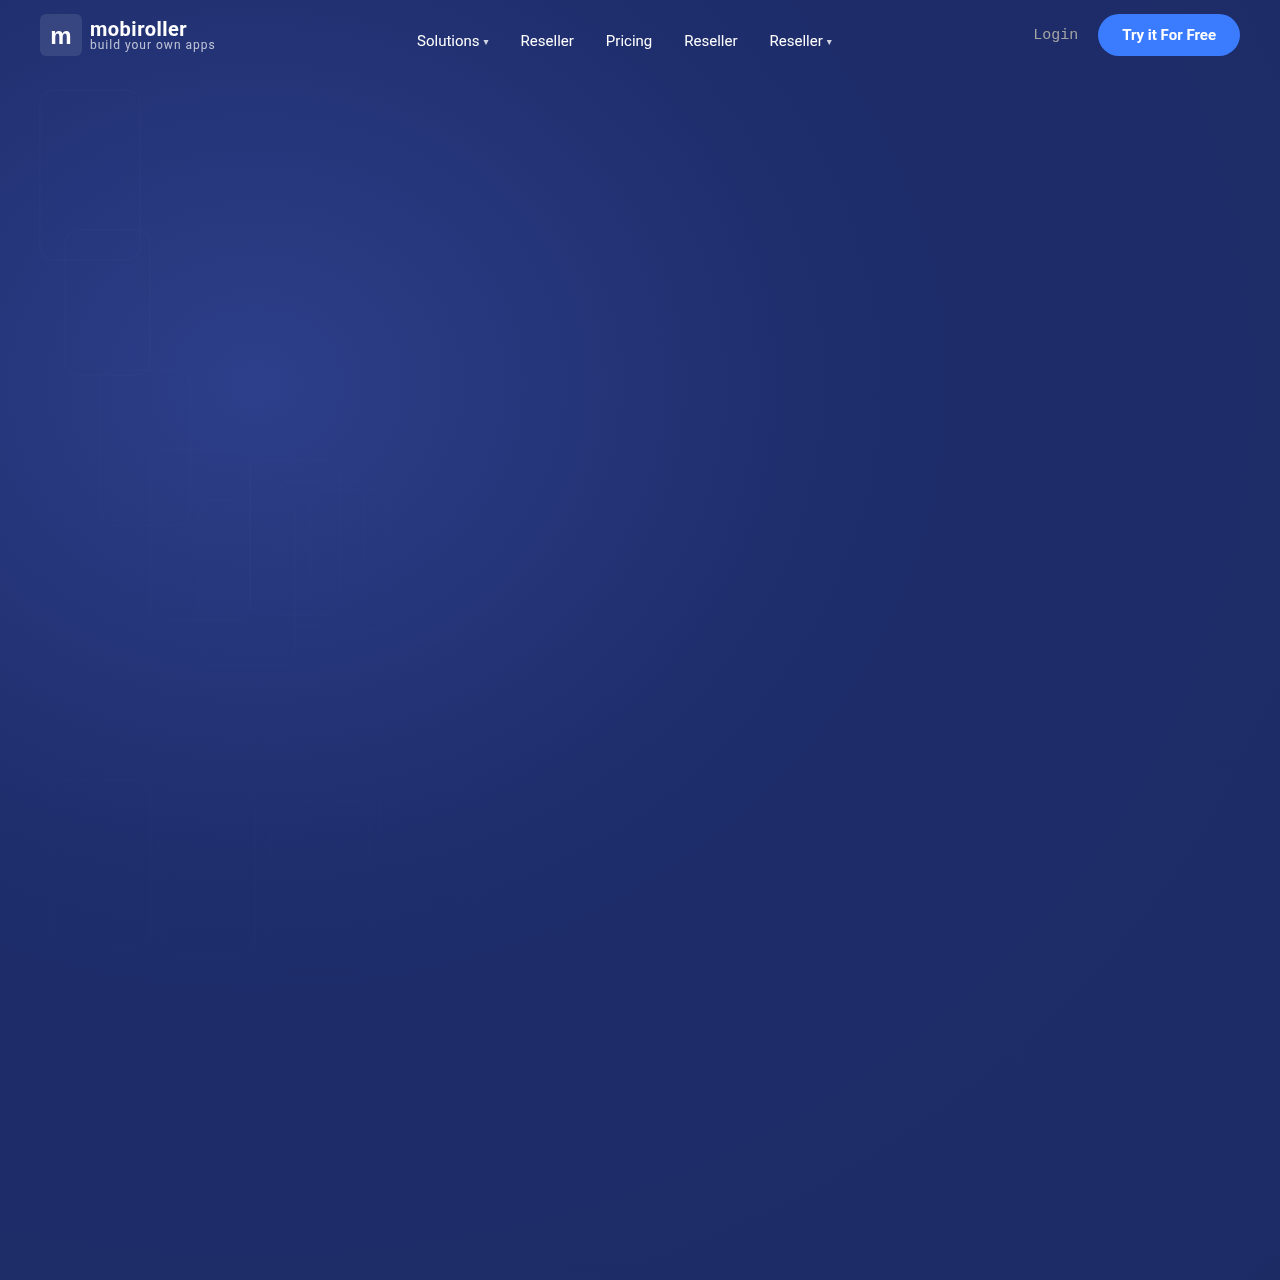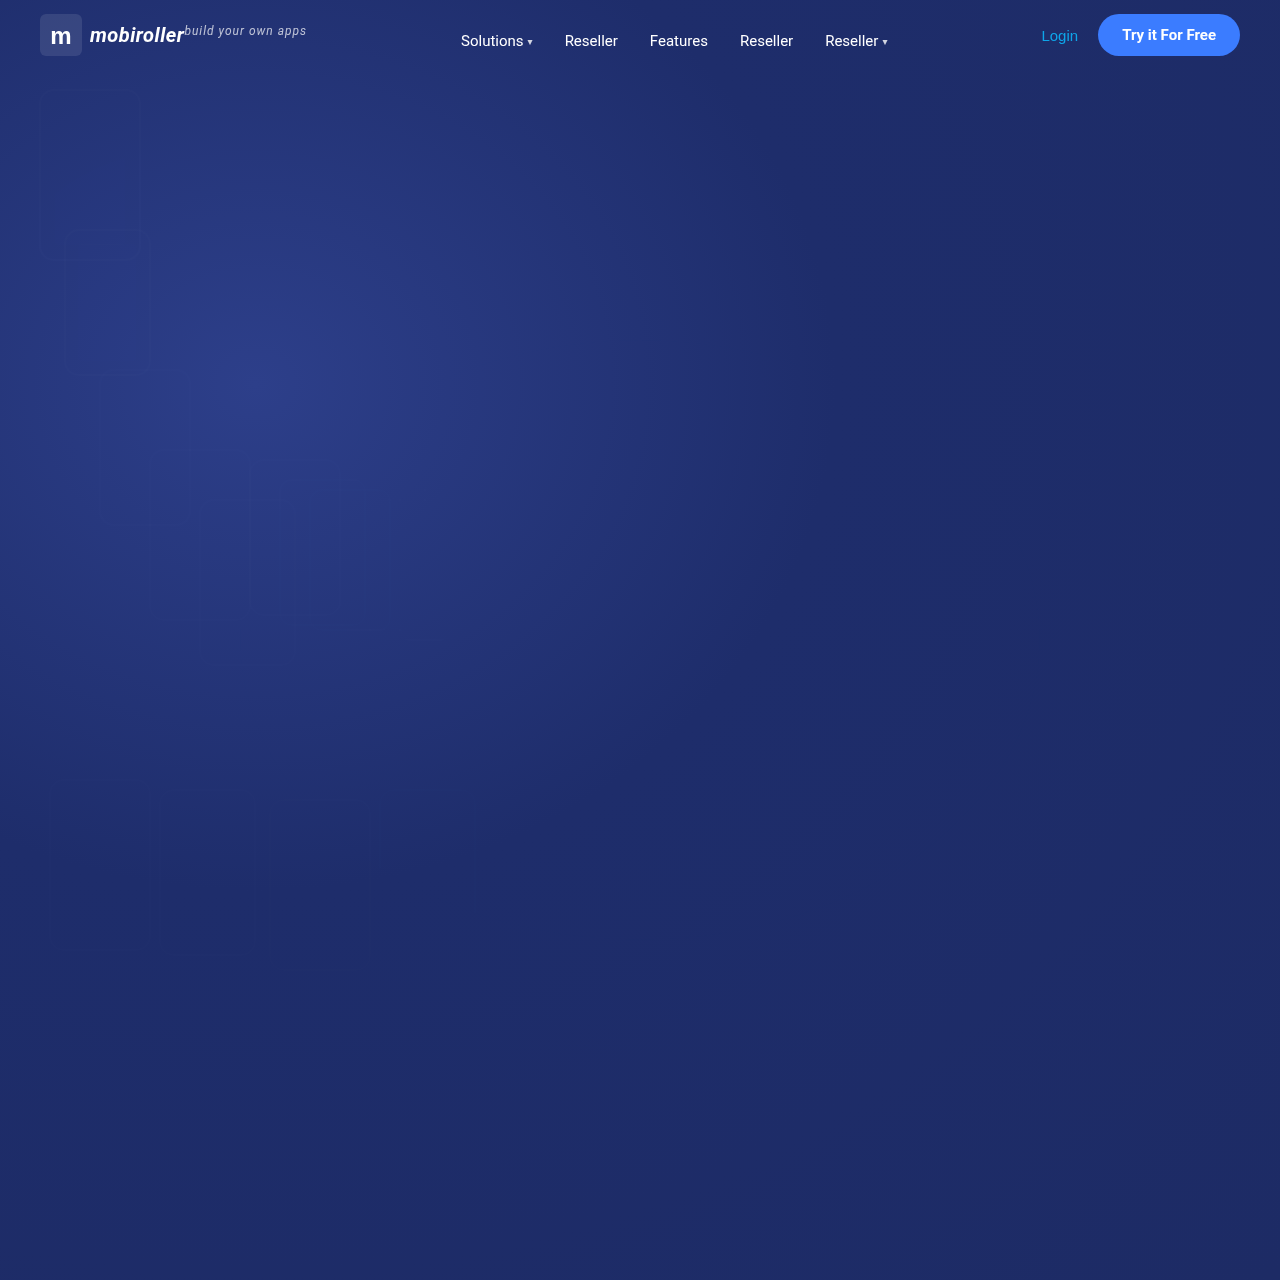--- a/index.html
+++ b/index.html
@@ -63,22 +63,22 @@
     }
 
     .logo-icon {
       width: 42px;
       height: 42px;
       position: relative;
     }
 
     .logo-text {
       display: flex;
+      flex-direction: column;
       line-height: 1;
-      font-style: italic;
     }
 
     .logo-name {
       font-size: 20px;
       font-weight: 700;
       color: white;
       letter-spacing: 0.5px;
     }
 
     .logo-tagline {
@@ -110,26 +110,26 @@
       opacity: 0.8;
     }
 
     .nav-right {
       display: flex;
       align-items: center;
       gap: 20px;
     }
 
     .login-btn {
-      color: #0ea5e9;
+      color: #a3a3a3;
       background: none;
       border: none;
       font-size: 15px;
       cursor: pointer;
-      font-family: Liberation Sans, sans-serif;
+      font-family: Liberation Mono, monospace;
     }
 
     .try-btn {
       background: #3b7cff;
       color: white;
       border: none;
       border-radius: 25px;
       padding: 12px 24px;
       font-size: 15px;
       font-weight: 700;
@@ -195,21 +195,21 @@
 
   <div class="nav-center">
     <a class="nav-item" href="#">
       <span>Solutions</span>
       <span class="nav-chevron">▾</span>
     </a>
     <a class="nav-item" href="#">
       <span>Reseller</span>
     </a>
     <a class="nav-item" href="#">
-      <span>Features</span>
+      <span>Pricing</span>
     </a>
     <a class="nav-item" href="#">
       <span>Reseller</span>
     </a>
     <a class="nav-item" href="#">
       <span>Reseller</span>
       <span class="nav-chevron">▾</span>
     </a>
   </div>
 

